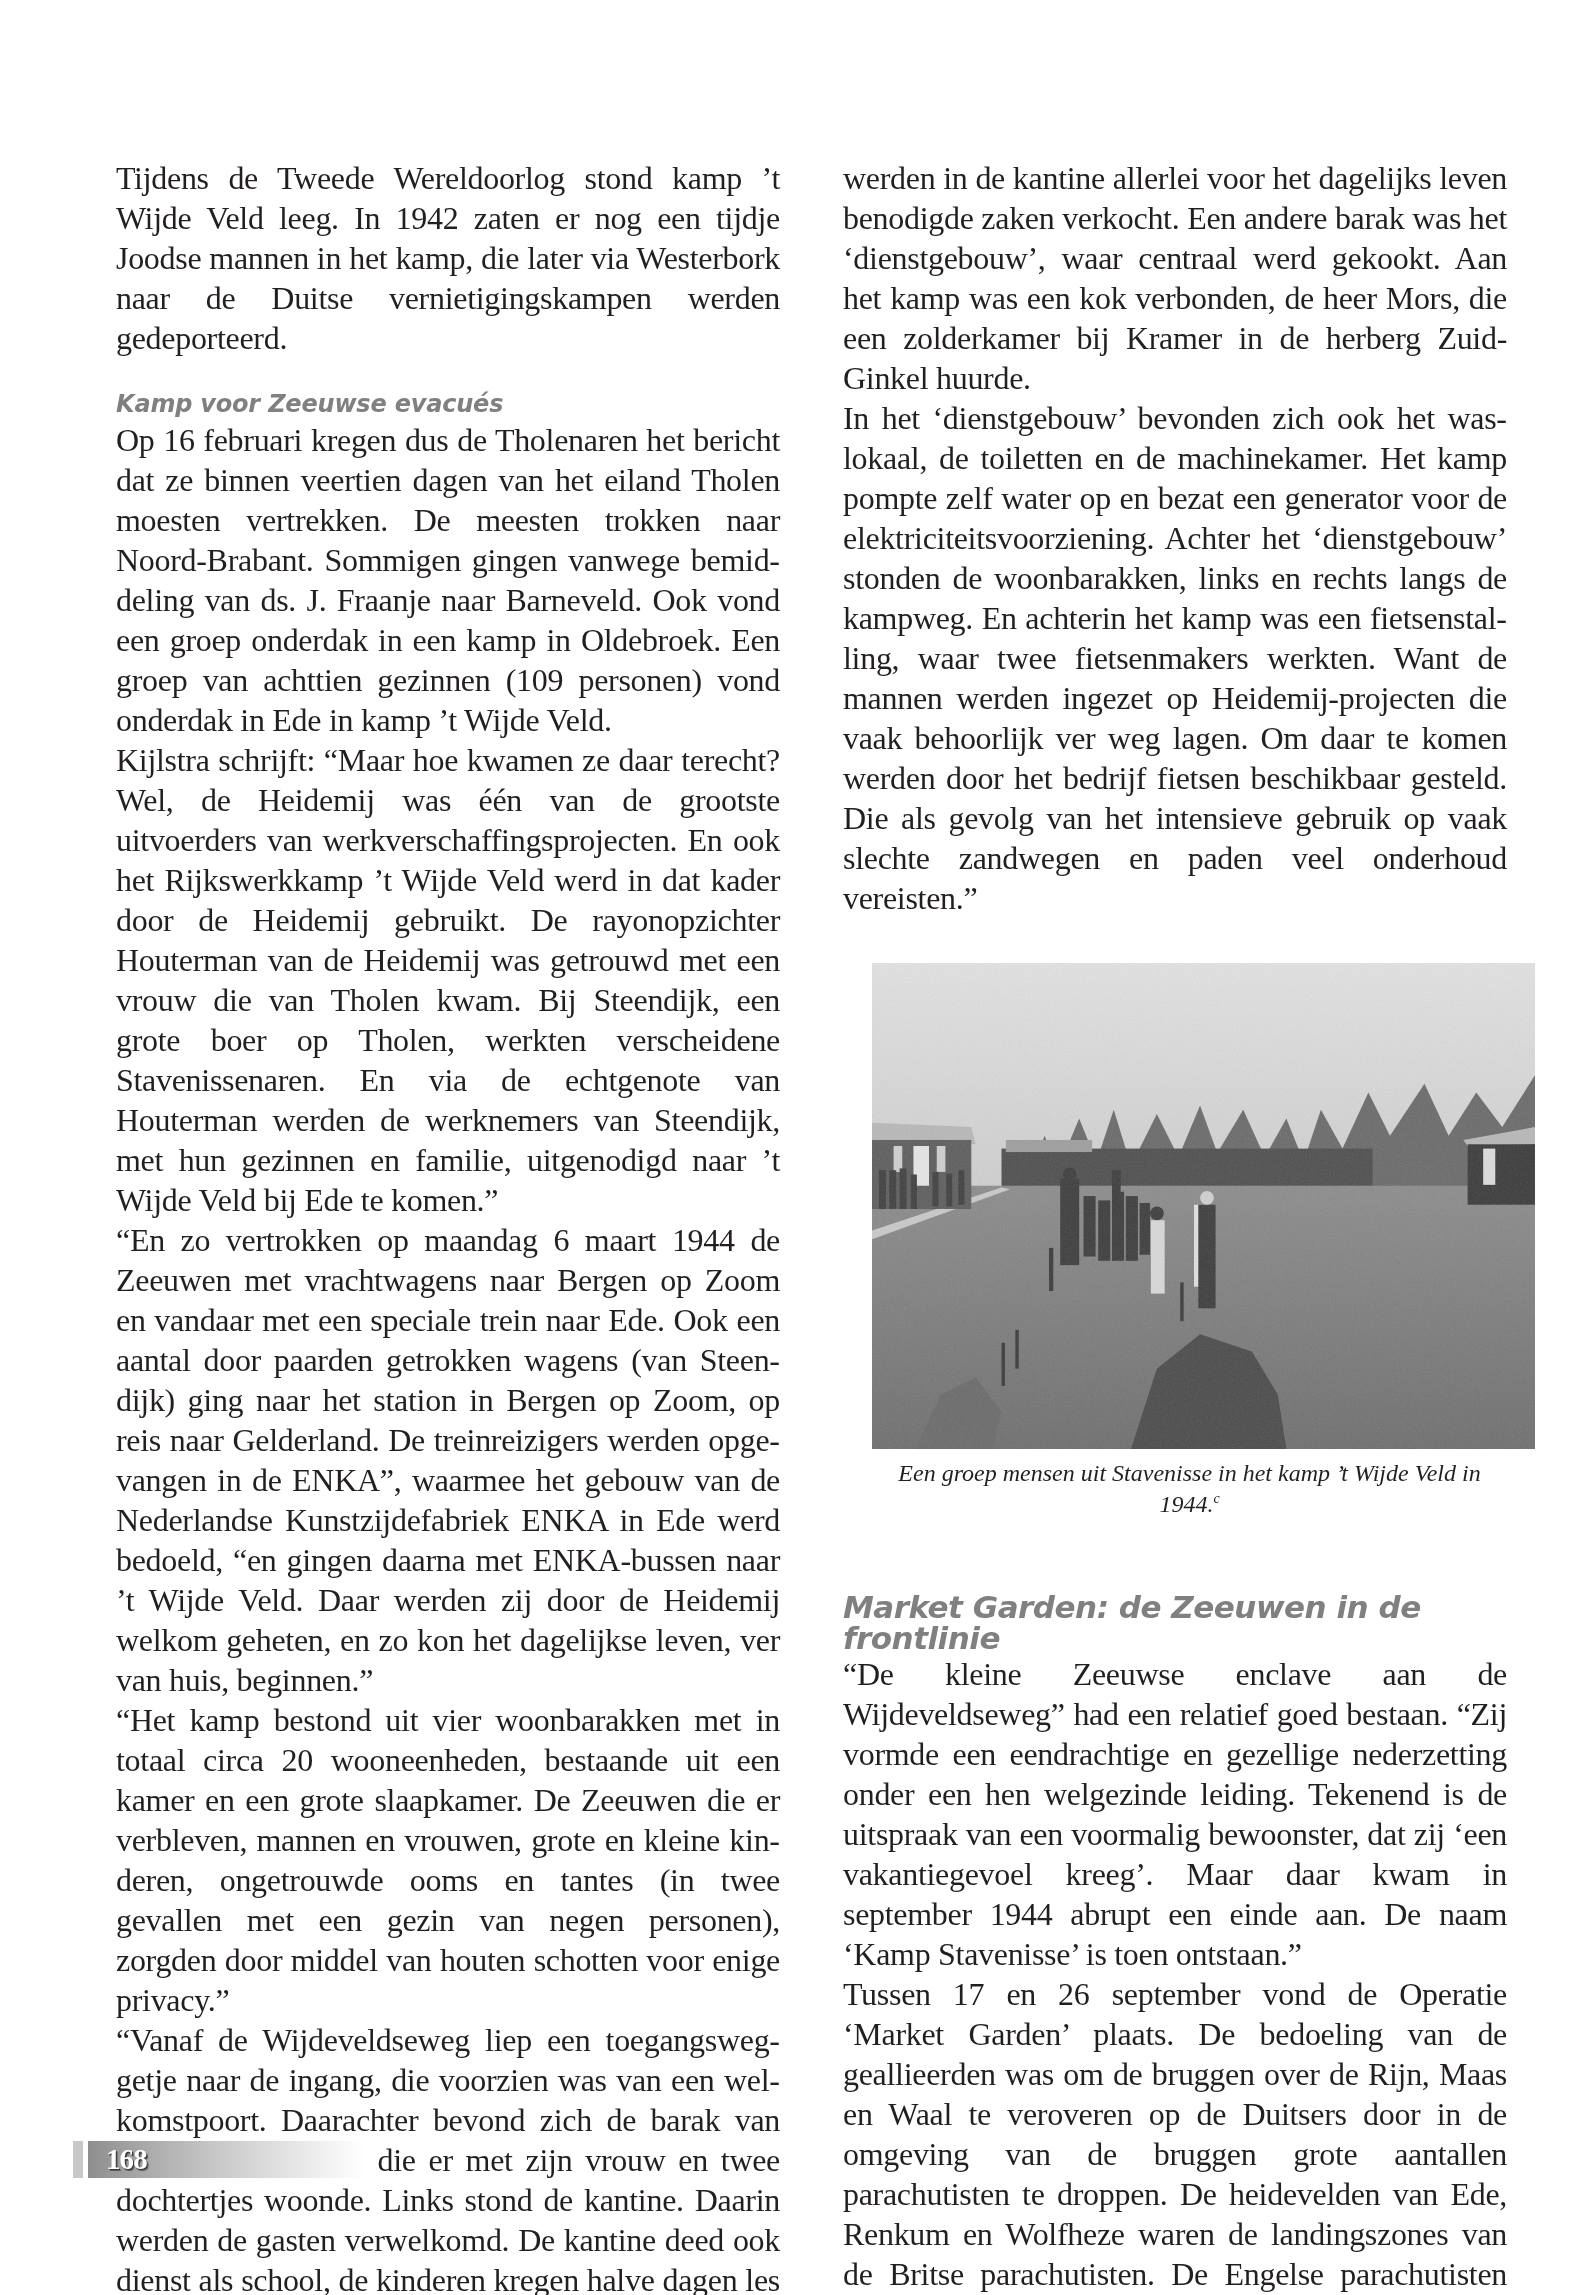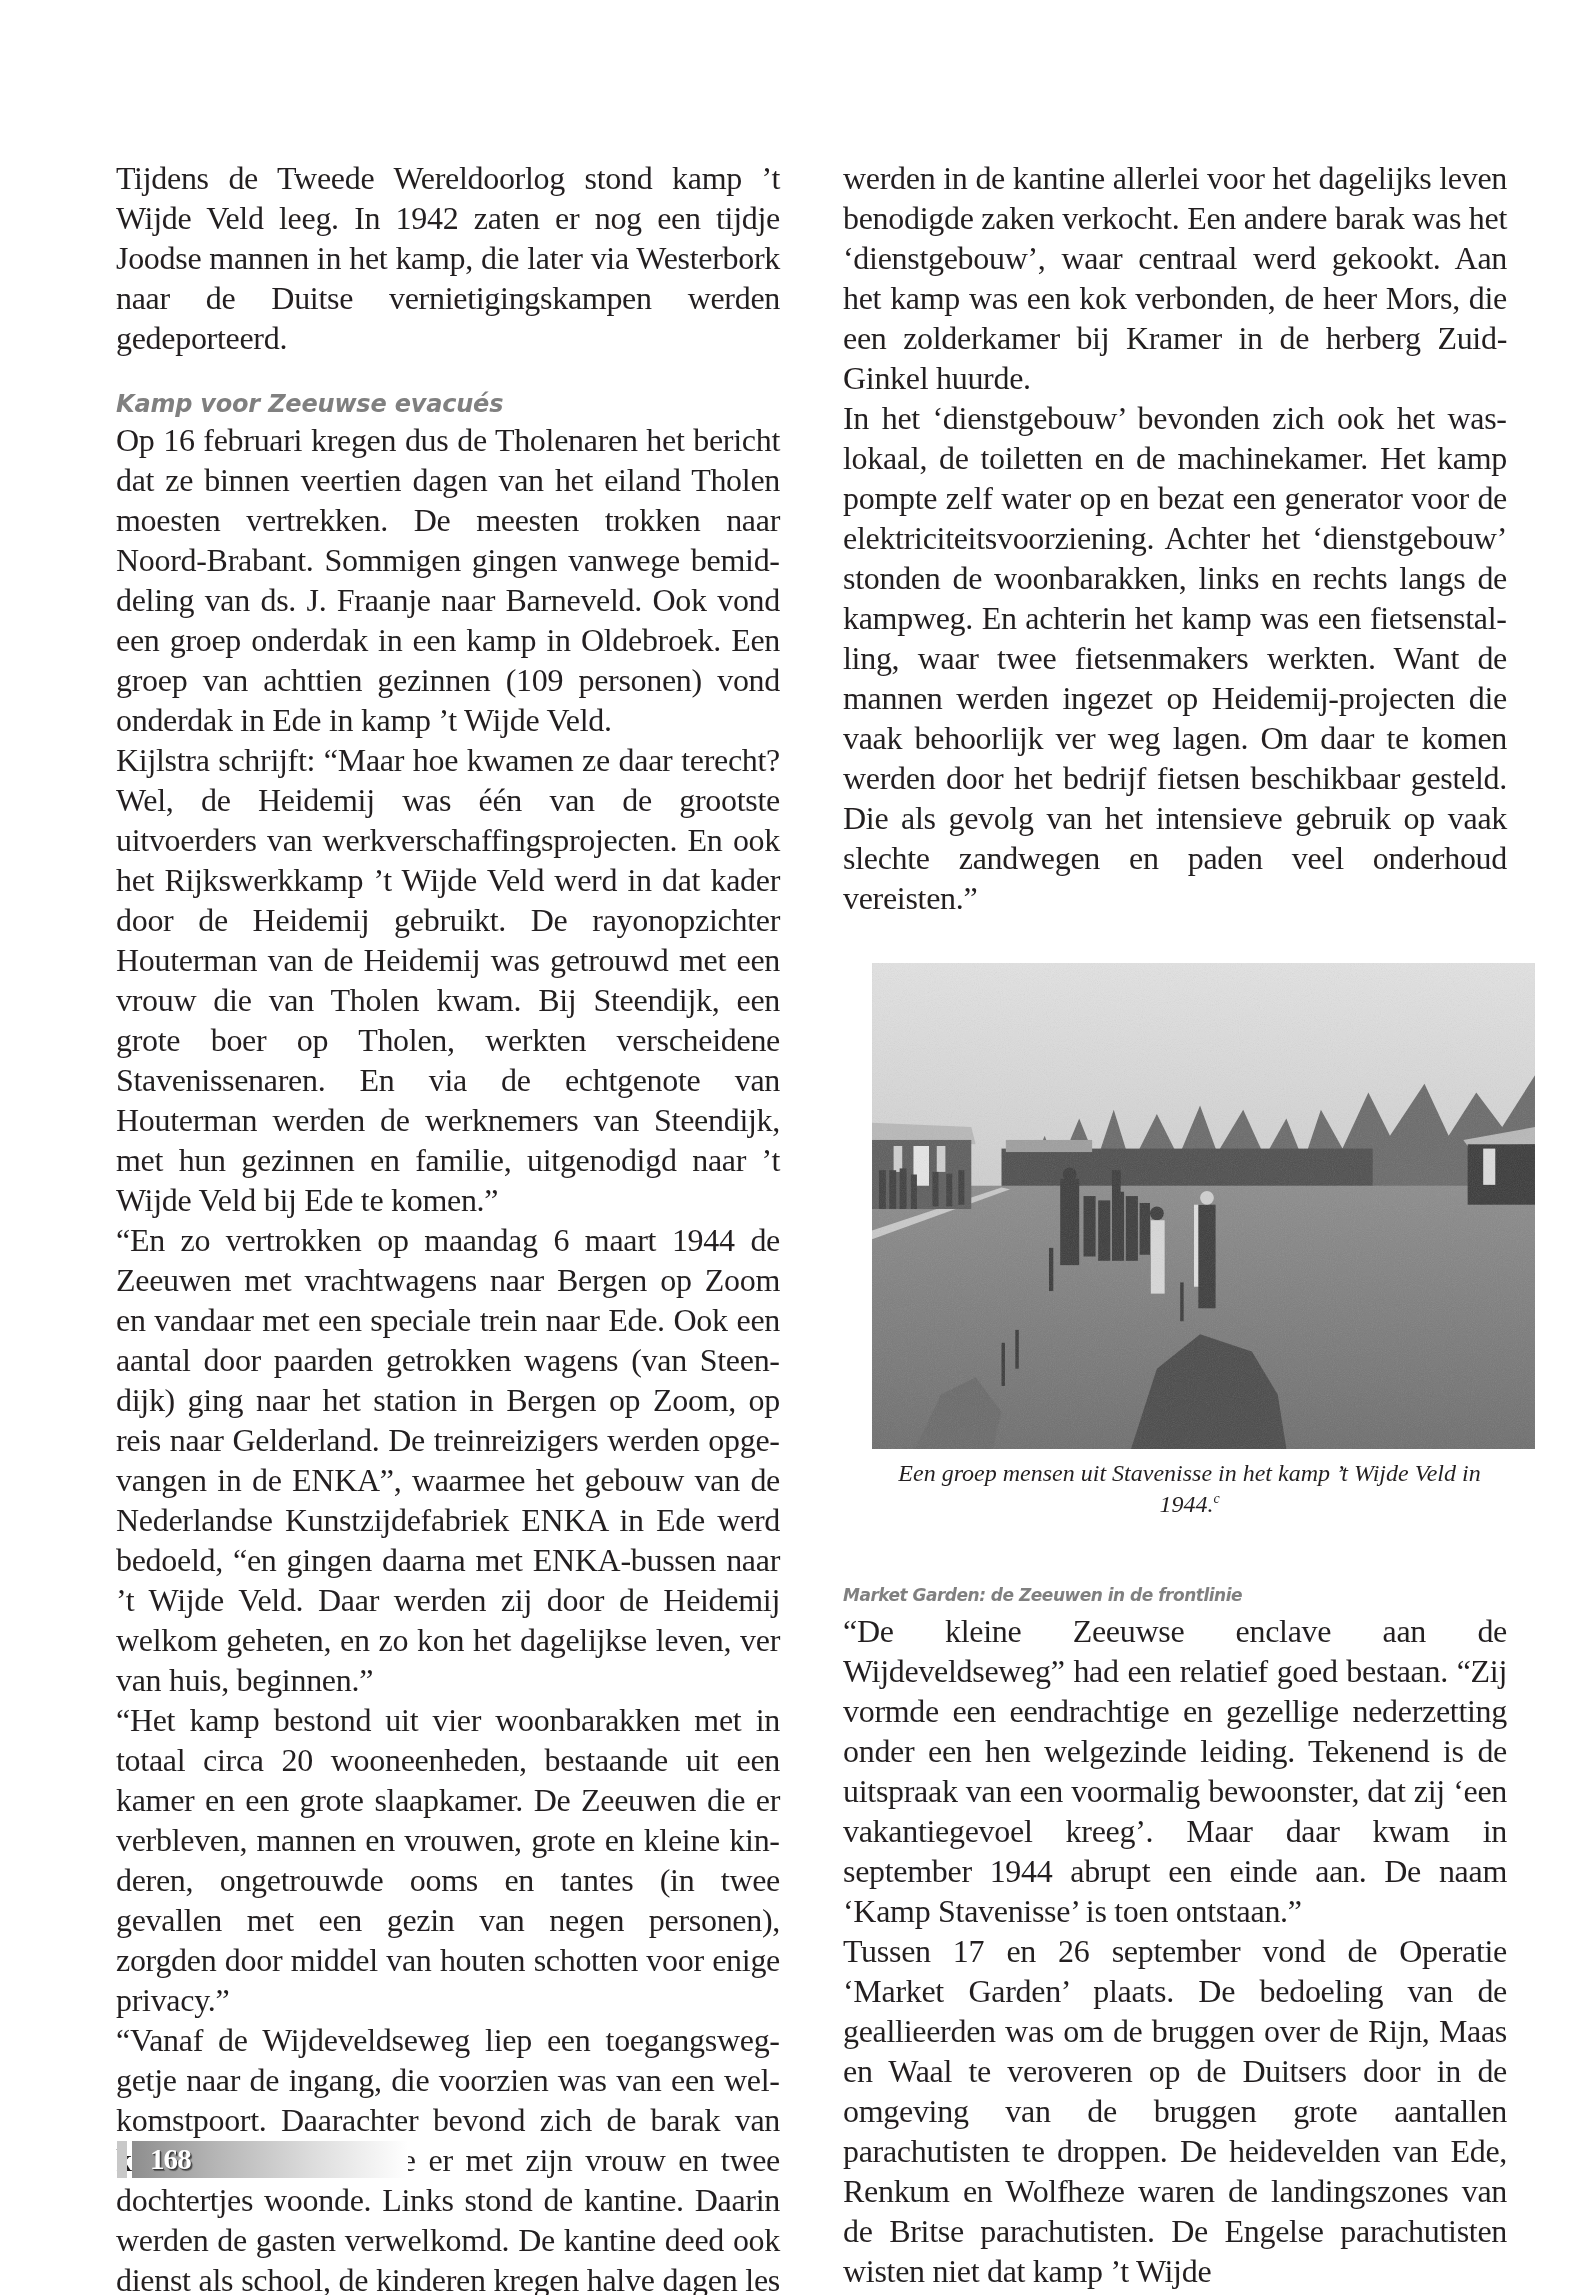--- a/index.html
+++ b/index.html
@@ -36,22 +36,22 @@
     margin: 31px 0 0 0;
     font-family: "DejaVu Sans", "Liberation Sans", sans-serif;
     font-weight: bold;
     font-size: 24px;
     line-height: 31px;
     color: #808080;
     letter-spacing: -0.2px;
     font-style: italic;
   }
   .heading.market {
-    font-size: 17px;
-    margin-top: 0;
+    font-size: 31px;
+    margin-top: 12px;
     letter-spacing: -0.5px;
   }
 
   .photo {
     position: relative;
     width: 663px;
     height: 486px;
     margin-top: 45px;
     background: #9a9a9a;
     overflow: hidden;
@@ -71,21 +71,20 @@
     line-height: 0;
   }
   .spacer-after-caption { height: 60px; }
 
   .page-footer {
     position: absolute;
     left: 73px;
     top: 2141px;
     width: 293px;
     height: 37px;
-    margin-left: 44px;
   }
   .footer-tick {
     position: absolute;
     left: 0;
     top: 0;
     width: 10.4px;
     height: 37px;
     background: #c8c8c8;
   }
   .footer-bar {

